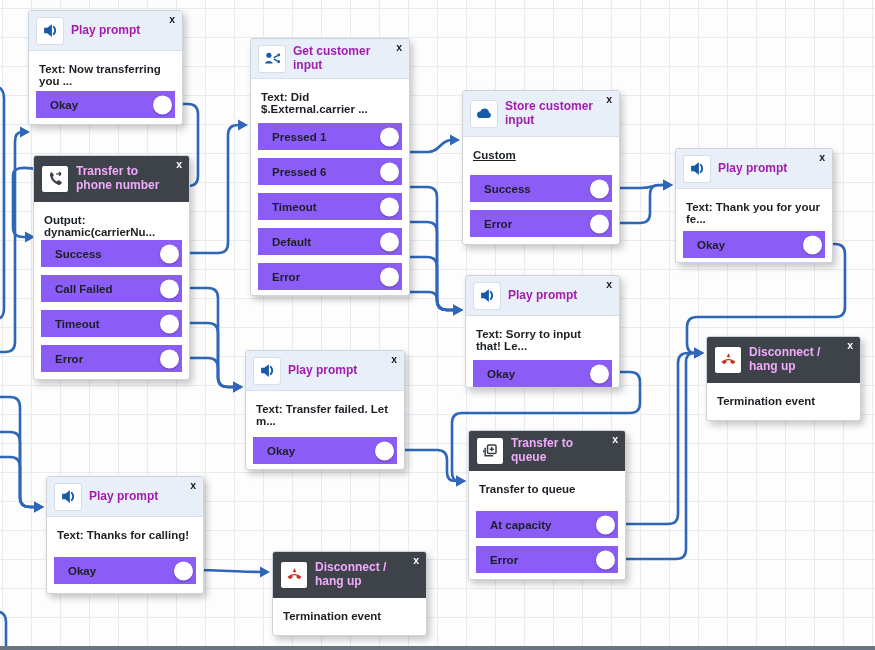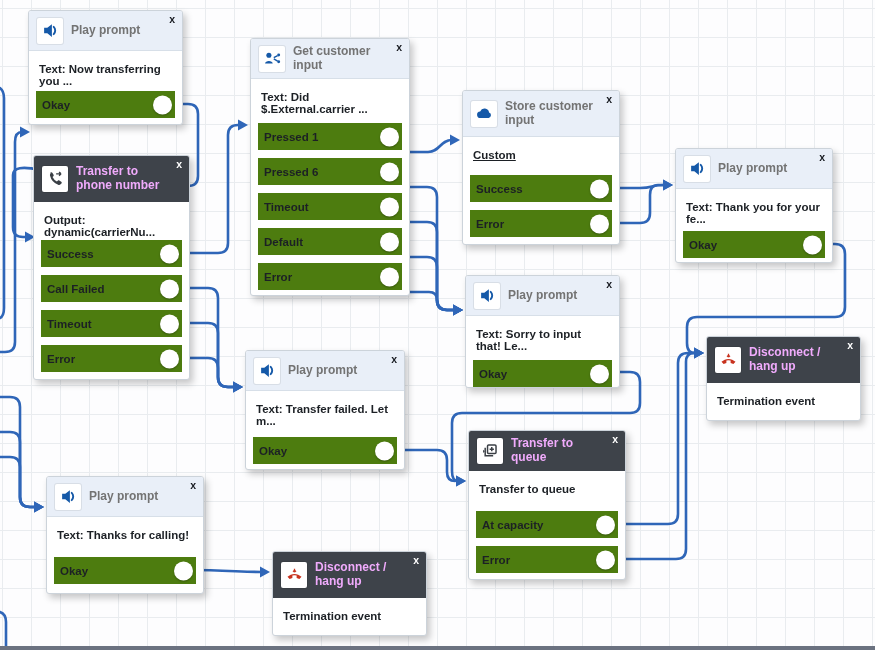--- a/index.html
+++ b/index.html
@@ -12,27 +12,27 @@
     font-family:"Liberation Sans",sans-serif;
   }
   #wires{position:absolute;left:0;top:0;z-index:1;}
   .block{position:absolute;z-index:2;background:#fff;border:1px solid #ccd3da;border-radius:3px;
     box-shadow:3px 4px 7px rgba(0,0,0,.22);box-sizing:border-box;}
   .hdr{display:flex;align-items:center;gap:8px;padding:0 8px;background:#e9eff8;
     border-bottom:1px solid #d7dfe8;border-radius:2px 2px 0 0;position:relative;box-sizing:border-box;}
   .block.dark .hdr{background:#3e434a;border-bottom-color:#3e434a;}
   .icon{width:26px;height:26px;background:#fff;border-radius:2px;display:flex;align-items:center;
     justify-content:center;flex:0 0 26px;box-shadow:0 0 0 1px rgba(0,0,0,.07);}
-  .ttl{font-size:12px;font-weight:bold;color:#737373;line-height:1.15;padding-right:8px;}
+  .ttl{font-size:12px;font-weight:bold;color:#a21caf;line-height:1.15;padding-right:8px;}
   .dark .ttl{color:#f0abfc;}
   .x{position:absolute;top:3px;right:7px;font-size:10.5px;font-weight:bold;color:#16191f;cursor:pointer;line-height:1;}
   .dark .x{color:#fff;}
   .body{font-size:11.5px;font-weight:bold;color:#1c2025;padding:12px 10px 0;box-sizing:border-box;}
-  .row{position:relative;height:27px;margin:8px 7px 0;background:#4d7c0f;display:flex;align-items:center;
-    font-size:11.5px;font-weight:bold;color:#1c2025;padding-left:6px;box-sizing:border-box;}
+  .row{position:relative;height:27px;margin:8px 7px 0;background:#8b5cf6;display:flex;align-items:center;
+    font-size:11.5px;font-weight:bold;color:#1c2025;padding-left:14px;box-sizing:border-box;}
   .port{position:absolute;right:3px;top:50%;transform:translateY(-50%);width:19px;height:19px;
     background:#fff;border-radius:50%;box-shadow:0 1px 2px rgba(0,0,0,.3);}
   #hscroll{position:absolute;left:0;bottom:0;width:875px;height:4px;background:#6b7280;z-index:3;}
 </style>
 </head>
 <body>
 
 <div id="canvas">
   <svg id="wires" width="875" height="650">
       <path d="M170 104 H188 Q198 104 198 114 V176 Q198 186 188 186 L40 170 Q13 164 13 175 V227 Q13 237 23 237 H27" fill="none" stroke="#2f66b8" stroke-width="2.6" stroke-linecap="round"></path>

